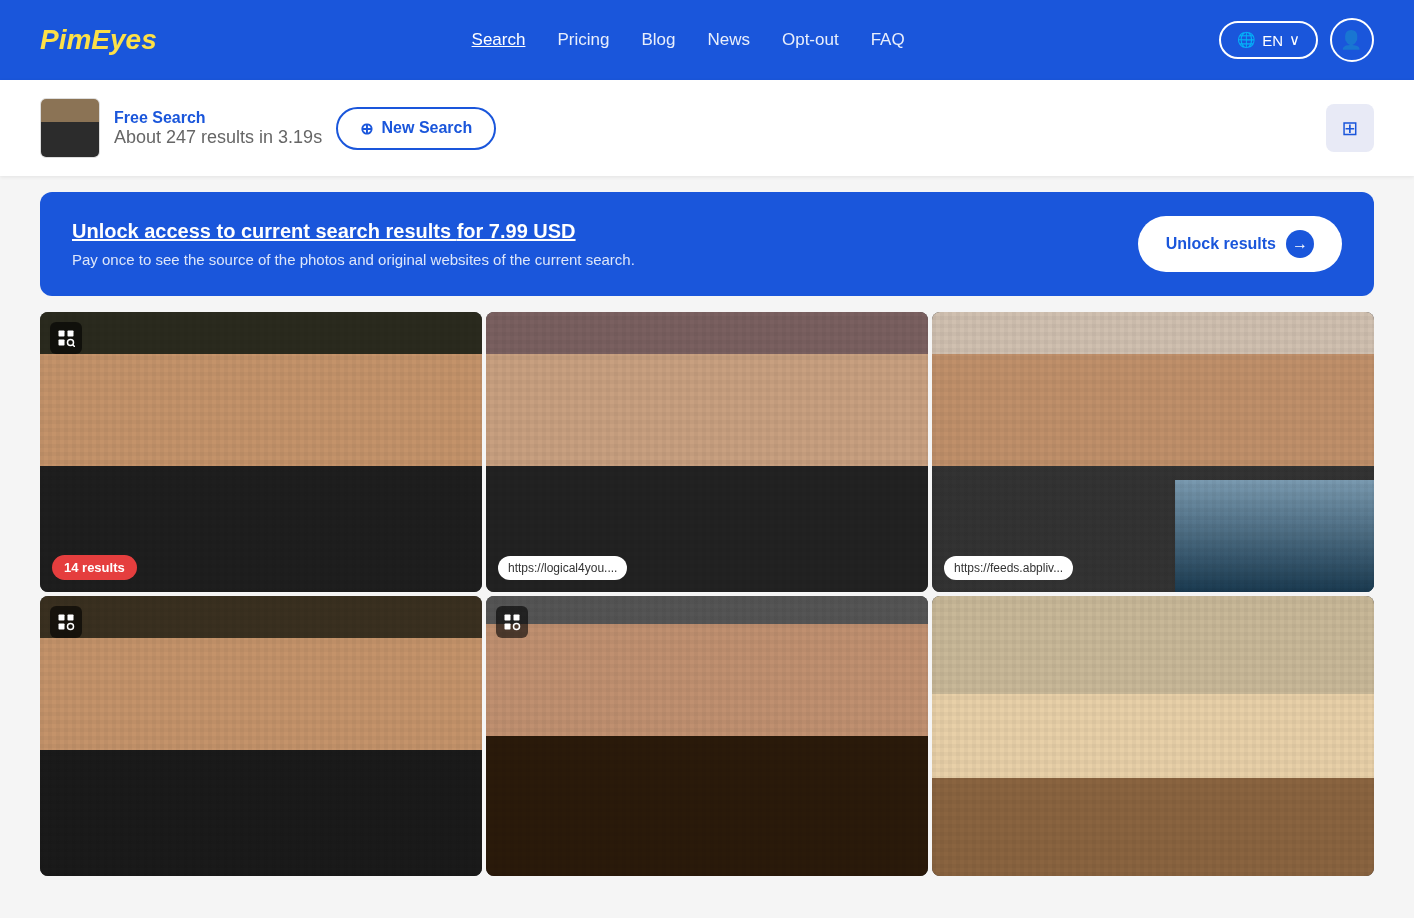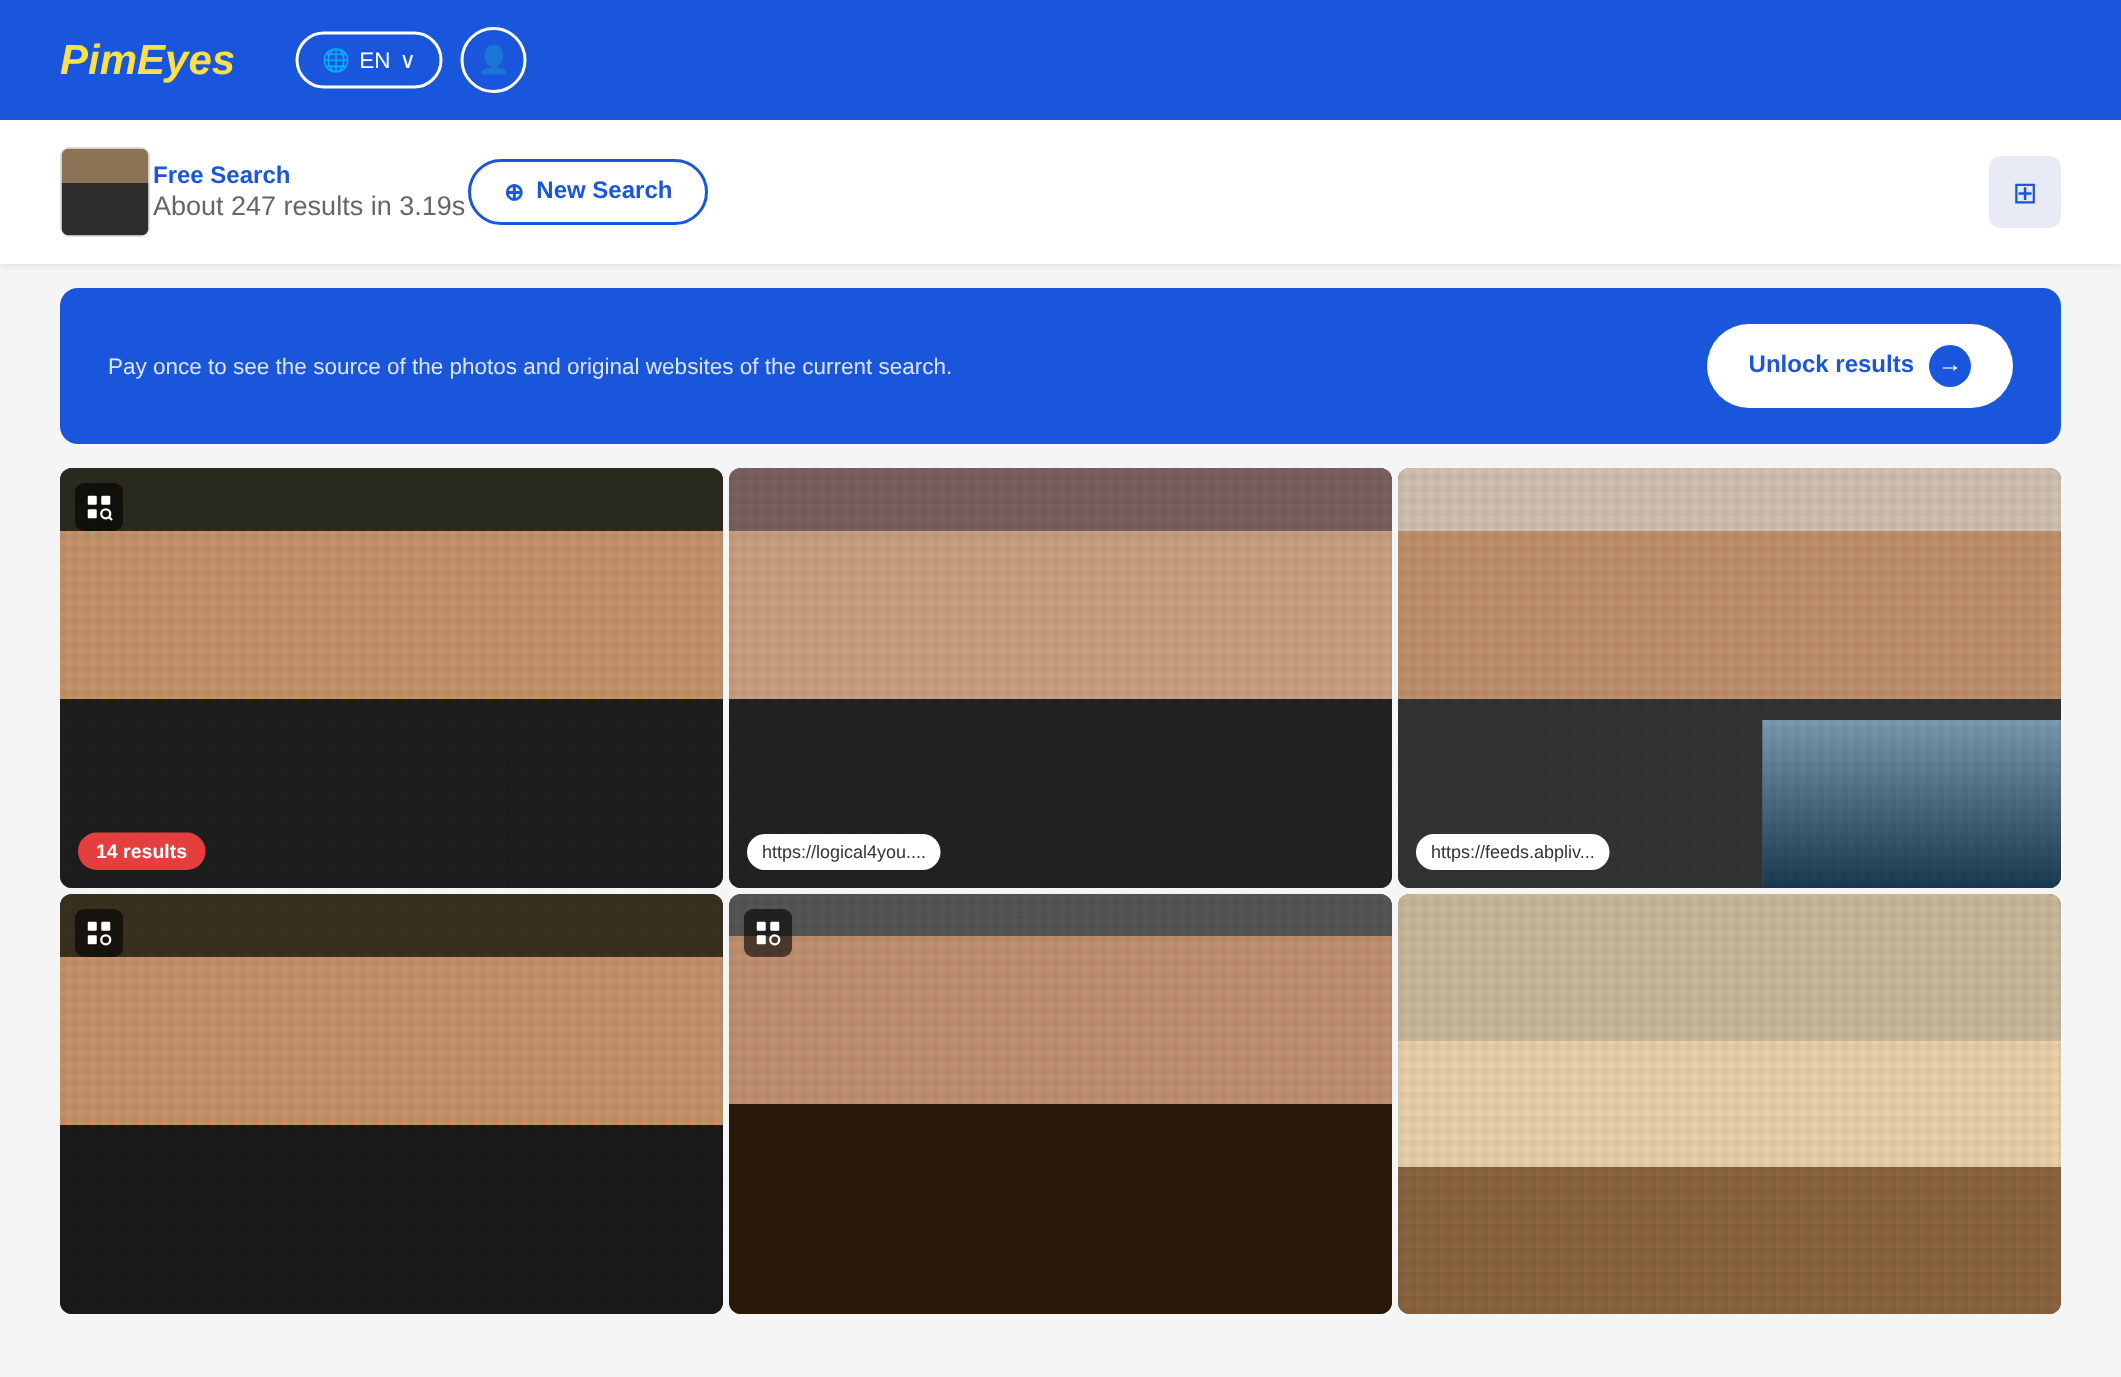--- a/index.html
+++ b/index.html
@@ -76,21 +76,21 @@
       background: white;
       padding: 18px 40px;
       display: flex;
       align-items: center;
       justify-content: space-between;
       box-shadow: 0 1px 4px rgba(0,0,0,0.08);
     }
     .search-bar-left {
       display: flex;
       align-items: center;
-      gap: 2px;
+      gap: 14px;
     }
     .search-thumb {
       width: 60px;
       height: 60px;
       border-radius: 6px;
       overflow: hidden;
       border: 1px solid #ddd;
       background: #888;
       flex-shrink: 0;
     }
@@ -294,20 +294,28 @@
         linear-gradient(to bottom, #c8b898 0%, #c8b898 35%, #e8d0a8 35%, #e8d0a8 65%, #8a6440 65%, #8a6440 100%);
     }
   </style>
 </head>
 <body>
 
 <header class="header">
   <div class="logo">
     <span>PimEyes</span>
   </div>
+  <nav class="nav">
+    <a href="#" class="active">Search</a>
+    <a href="#">Pricing</a>
+    <a href="#">Blog</a>
+    <a href="#">News</a>
+    <a href="#">Opt-out</a>
+    <a href="#">FAQ</a>
+  </nav>
   <div class="header-right">
     <button class="lang-btn">
       <span>🌐</span>
       <span>EN</span>
       <span>∨</span>
     </button>
     <button class="user-btn">
       <span>👤</span>
     </button>
   </div>
@@ -327,20 +335,23 @@
       <span>New Search</span>
     </button>
   </div>
   <button class="filter-btn">
     <span>⊞</span>
   </button>
 </div>
 
 <div class="unlock-banner">
   <div class="unlock-text">
+    <h2>
+      <span>Unlock access to </span><span style="text-decoration:underline;">current search results </span><span>for 7.99 USD</span>
+    </h2>
     <p>Pay once to see the source of the photos and original websites of the current search.</p>
   </div>
   <button class="unlock-btn">
     <span>Unlock results</span>
     <span style="background:#1a56db;color:white;border-radius:50%;width:28px;height:28px;display:flex;align-items:center;justify-content:center;font-size:16px;">→</span>
   </button>
 </div>
 
 <div class="results-grid">
 

